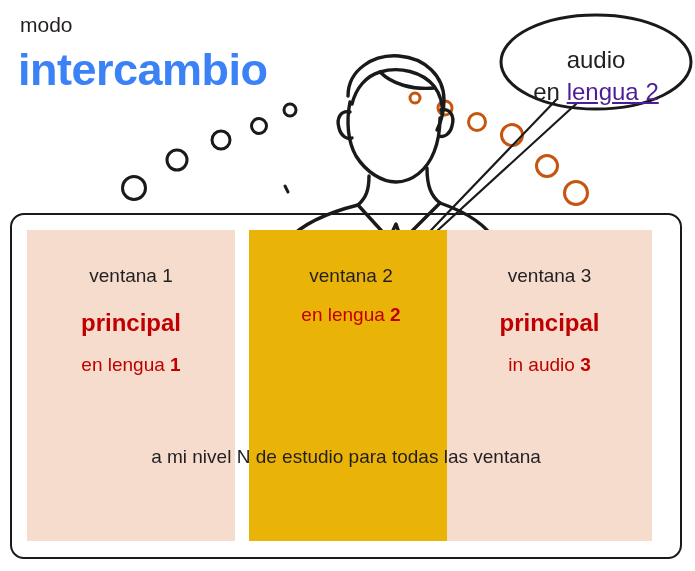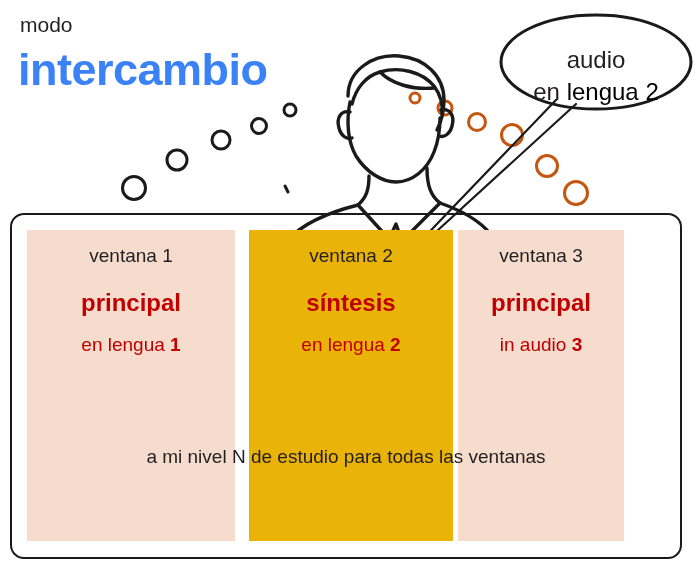--- a/index.html
+++ b/index.html
@@ -53,46 +53,46 @@
     position: absolute;
     left: 508px;
     top: 28px;
     width: 176px;
     text-align: center;
     font-size: 24px;
     line-height: 1.34;
     color: #231f20;
     margin-top: 16px;
   }
-  #bubble-text .accent { color: #000000; }
+  #bubble-text .accent { color: #4c1d95; text-decoration: underline; }
 
   
   #panel {
     position: absolute;
     left: 10px;
     top: 213px;
     width: 672px;
     height: 346px;
     border: 2.5px solid #1a1a1a;
     border-radius: 14px;
     box-sizing: border-box;
     background: transparent;
   }
 
   .column {
     position: absolute;
     top: 230px;
     height: 311px;
     box-sizing: border-box;
-    padding-top: 16px;
+    padding-top: 36px;
     text-align: center;
   }
   #col-1 { left: 27px;  width: 208px; background: #F5DCCD; }
   #col-2 { left: 249px; width: 204px; background: #eab308; }
-  #col-3 { left: 458px; width: 166px; background: #F5DCCD; }
+  #col-3 { left: 447px; width: 205px; background: #F5DCCD; }
 
   .col-window {
     font-size: 19px;
     line-height: 1;
     color: #231f20;
   }
   .col-role {
     margin-top: 26px;
     font-size: 24px;
     font-weight: bold;
@@ -218,23 +218,22 @@
 <div id="panel"></div>
 
 <div class="column" id="col-1">
   <div class="col-window">ventana 1</div>
   <div class="col-role">principal</div>
   <div class="col-lang"><span>en lengua </span><b>1</b></div>
 </div>
 
 <div class="column" id="col-2">
   <div class="col-window">ventana 2</div>
-  <div class="col-role">síntesis</div>
   <div class="col-lang"><span>en lengua </span><b>2</b></div>
 </div>
 
 <div class="column" id="col-3">
   <div class="col-window">ventana 3</div>
   <div class="col-role">principal</div>
   <div class="col-lang"><span>in audio </span><b>3</b></div>
 </div>
 
-<div id="footnote">a mi nivel N de estudio para todas las ventanas</div>
+<div id="footnote">a mi nivel N de estudio para todas las ventana</div>
 
 </body></html>

